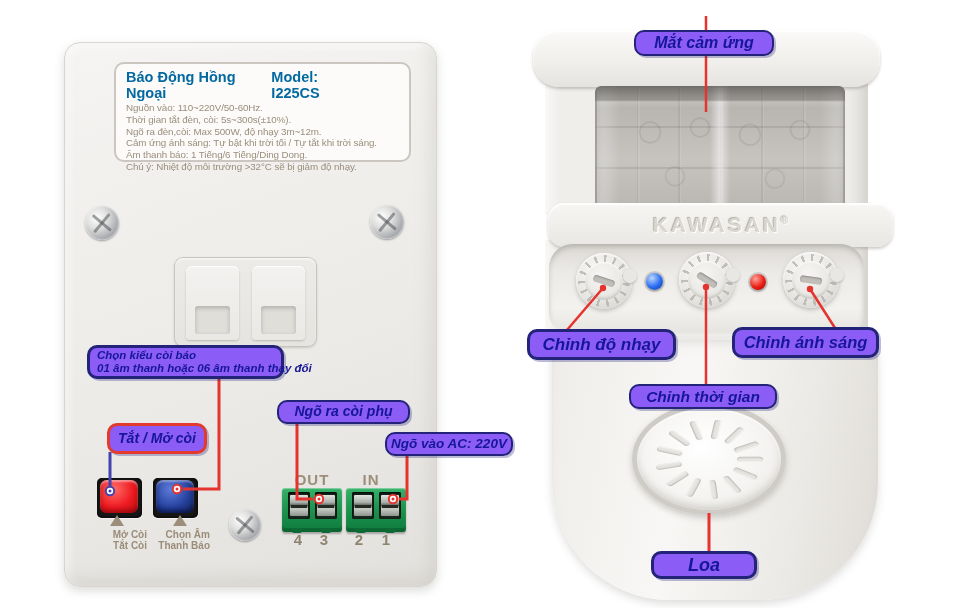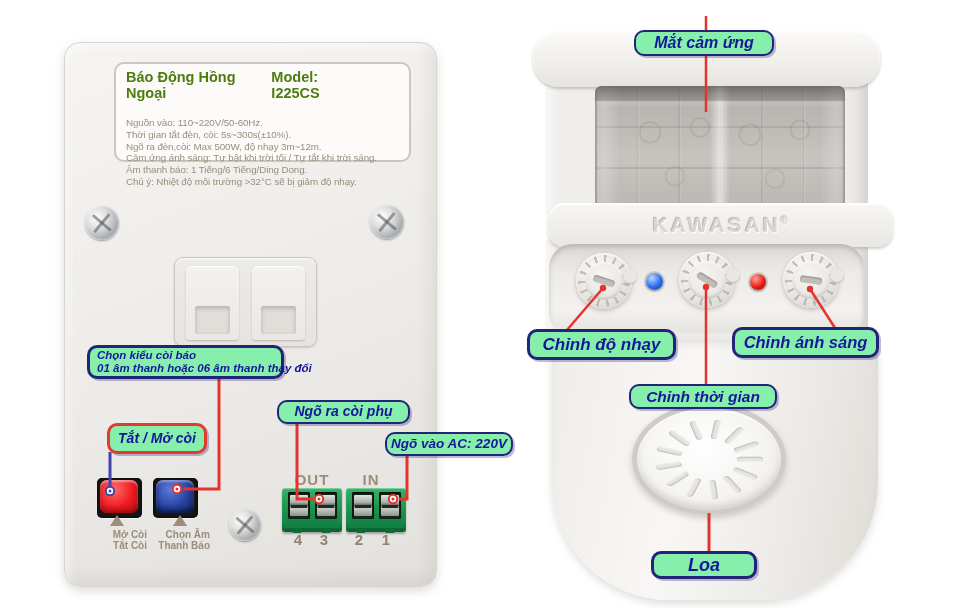--- a/index.html
+++ b/index.html
@@ -8,21 +8,21 @@
   .abs{position:absolute;box-sizing:border-box;}
 
   
   .device-left{left:64px;top:42px;width:373px;height:545px;border-radius:16px;
     background:linear-gradient(160deg,#f5f4f2 0%,#edebe8 55%,#e3e1dd 100%);
     border:1px solid #d8d5d0;
     box-shadow:0 4px 10px rgba(120,118,114,.25), inset -5px -7px 16px rgba(176,173,167,.28), inset 4px 4px 10px rgba(255,255,255,.75);}
   .plate{left:49px;top:19px;width:297px;height:100px;background:#fcfbfa;border:2px solid #cbc7c0;
     border-radius:10px;padding:5px 10px 0 10px;}
   .plate-head{display:flex;justify-content:space-between;padding-right:34px;
-    font-size:14.5px;font-weight:bold;color:#4d7c0f;margin-bottom:16px;}
+    font-size:14.5px;font-weight:bold;color:#0369a1;margin-bottom:1px;}
   .plate-specs div{font-size:9.8px;color:#9a8e7b;line-height:11.8px;letter-spacing:-.1px;white-space:nowrap;}
 
   .screw{border-radius:50%;
     background:radial-gradient(circle at 35% 35%,#ffffff,#dededd 35%,#a9acb0 68%,#83868a);
     box-shadow:0 1px 2px rgba(0,0,0,.35), inset 0 0 2px #fff;}
   .screw::before,.screw::after{content:"";position:absolute;left:50%;top:50%;width:72%;height:3px;
     background:rgba(80,84,88,.55);border-radius:2px;}
   .screw::before{transform:translate(-50%,-50%) rotate(40deg);}
   .screw::after{transform:translate(-50%,-50%) rotate(-50deg);}
 
@@ -112,21 +112,21 @@
 
   .speaker{left:632px;top:403px;width:154px;height:112px;border-radius:50%;z-index:6;
     border:5px solid #cfccc7;
     background:radial-gradient(ellipse at 45% 38%,#ffffff,#f4f3f1 60%,#e8e6e2);
     box-shadow:0 3px 6px rgba(140,137,132,.4), inset 0 2px 3px rgba(255,255,255,.8), inset 0 -4px 7px rgba(178,175,169,.45);}
   .slots{left:50%;top:50%;width:120px;height:120px;transform:translate(-50%,-50%) scaleY(.74);}
   .slot{left:50%;top:50%;width:26px;height:7px;margin-left:-13px;margin-top:-3.5px;border-radius:4px;
     background:#e7e5e1;box-shadow:inset 0 1px 2px rgba(148,145,140,.6), inset 0 -1px 1px rgba(255,255,255,.85);}
 
   
-  .callout{position:absolute;box-sizing:border-box;background:#86efac;border:3px solid #23237a;border-radius:10px;
+  .callout{position:absolute;box-sizing:border-box;background:#8b5cf6;border:3px solid #23237a;border-radius:10px;
     color:#161699;font-weight:bold;font-style:italic;display:flex;align-items:center;justify-content:center;
     text-align:center;z-index:30;line-height:1.12;white-space:nowrap;
     box-shadow:2px 2px 0 rgba(35,35,122,.3);}
   .callout.red-border{border-color:#e23a2e;margin-left:44px;}
   .callout.two-line{flex-direction:column;align-items:flex-start;text-align:left;padding:2px 7px;}
 
   
   svg.connectors{position:absolute;left:0;top:0;z-index:20;pointer-events:none;}
 </style>
 </head>

